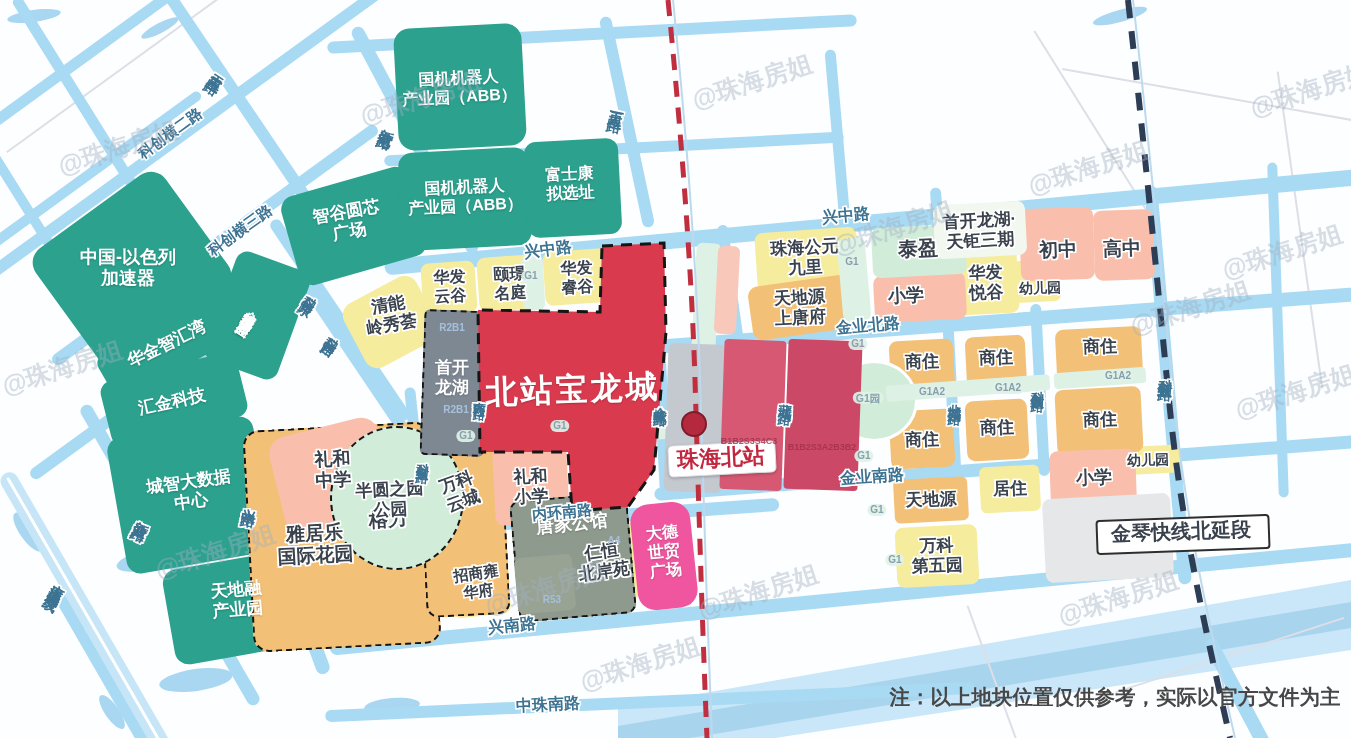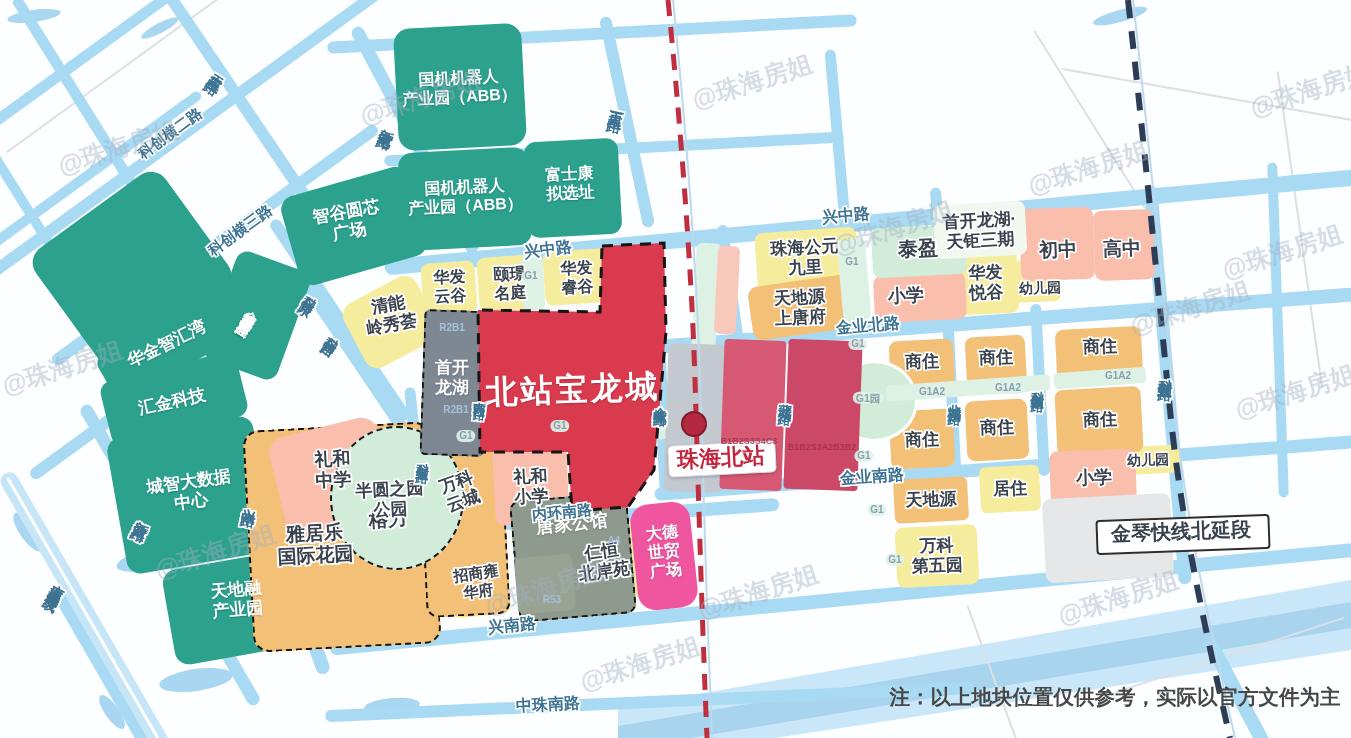--- a/index.html
+++ b/index.html
@@ -145,20 +145,21 @@
     <div class="shape" style="left: 934px; top: 203px; width: 92px; height: 54px; background: rgb(242, 248, 240); transform: rotate(-3deg); border-radius: 8px;"></div>
     <div class="shape" style="left: 422px; top: 310px; width: 60px; height: 142px; background: rgb(126, 136, 147); transform: rotate(2deg); border-radius: 6px; border: 2.5px dashed rgb(21, 21, 21);"></div>
     <div class="shape" style="left: 514px; top: 496px; width: 114px; height: 118px; background: rgb(143, 154, 142); transform: rotate(-5deg); border-radius: 10px; border: 2.5px dashed rgb(21, 21, 21);"></div>
     <div class="shape" style="left: 516px; top: 556px; width: 58px; height: 56px; background: rgb(153, 163, 148); transform: rotate(-5deg); border-radius: 6px;"></div>
     <div class="shape" style="left: 666px; top: 344px; width: 58px; height: 148px; background: rgb(196, 200, 207); transform: rotate(2deg); border-radius: 6px;"></div>
     <div class="shape" style="left: 1044px; top: 496px; width: 128px; height: 84px; background: rgb(230, 231, 233); transform: rotate(-3deg); border-radius: 8px;"></div>
     <div class="shape" style="left: 722px; top: 340px; width: 62px; height: 150px; background: rgb(214, 88, 115); transform: rotate(2deg); border-radius: 4px;"></div>
     <div class="shape" style="left: 786px; top: 340px; width: 74px; height: 150px; background: rgb(203, 72, 103); transform: rotate(2deg); border-radius: 4px;"></div>
     <div class="shape" style="left: 668px; top: 443px; width: 106px; height: 30px; background: rgb(255, 255, 255); transform: rotate(-3deg); border-radius: 5px; border: 1.5px solid rgb(217, 221, 227); z-index: 8; box-shadow: rgba(0, 0, 0, 0.25) 0px 1px 3px;"></div>
     <div class="shape" style="left: 1096px; top: 517px; width: 170px; height: 31px; background: rgb(255, 255, 255); transform: rotate(-2deg); border-radius: 4px; border: 2.5px solid rgb(46, 46, 46); z-index: 8;"></div>
+    <div class="lbl c-white" style="left: 128px; top: 268px; font-size: 18px; transform: translate(-50%, -50%) rotate(0deg);">中国-以色列<br>加速器</div>
     <div class="lbl c-white stack" style="left: 255px; top: 310px; font-size: 13.5px; transform: translate(-50%, -50%) rotate(32deg);">金特地理信息产业园</div>
     <div class="lbl c-white" style="left: 167px; top: 344px; font-size: 17px; transform: translate(-50%, -50%) rotate(-26deg);">华金智汇湾</div>
     <div class="lbl c-white" style="left: 172px; top: 402px; font-size: 17px; transform: translate(-50%, -50%) rotate(-12deg);">汇金科技</div>
     <div class="lbl c-white" style="left: 190px; top: 492px; font-size: 17px; transform: translate(-50%, -50%) rotate(-8deg);">城智大数据<br>中心</div>
     <div class="lbl c-white" style="left: 237px; top: 600px; font-size: 17px; transform: translate(-50%, -50%) rotate(-5deg);">天地融<br>产业园</div>
     <div class="lbl c-white" style="left: 348px; top: 222px; font-size: 17px; transform: translate(-50%, -50%) rotate(-10deg);">智谷圆芯<br>广场</div>
     <div class="lbl c-white" style="left: 459px; top: 88px; font-size: 16px; transform: translate(-50%, -50%) rotate(-3deg);">国机机器人<br>产业园（ABB）</div>
     <div class="lbl c-white" style="left: 465px; top: 197px; font-size: 16px; transform: translate(-50%, -50%) rotate(-3deg);">国机机器人<br>产业园（ABB）</div>
     <div class="lbl c-white" style="left: 570px; top: 184px; font-size: 16px; transform: translate(-50%, -50%) rotate(-3deg);">富士康<br>拟选址</div>
     <div class="lbl c-white" style="left: 573px; top: 390px; font-size: 32px; transform: translate(-50%, -50%) rotate(-2deg); letter-spacing: 3px;">北站宝龙城</div>

